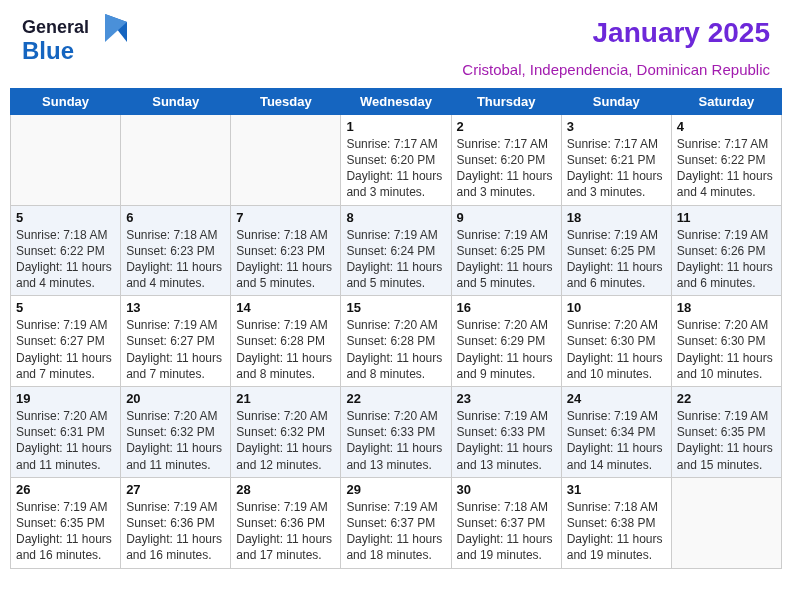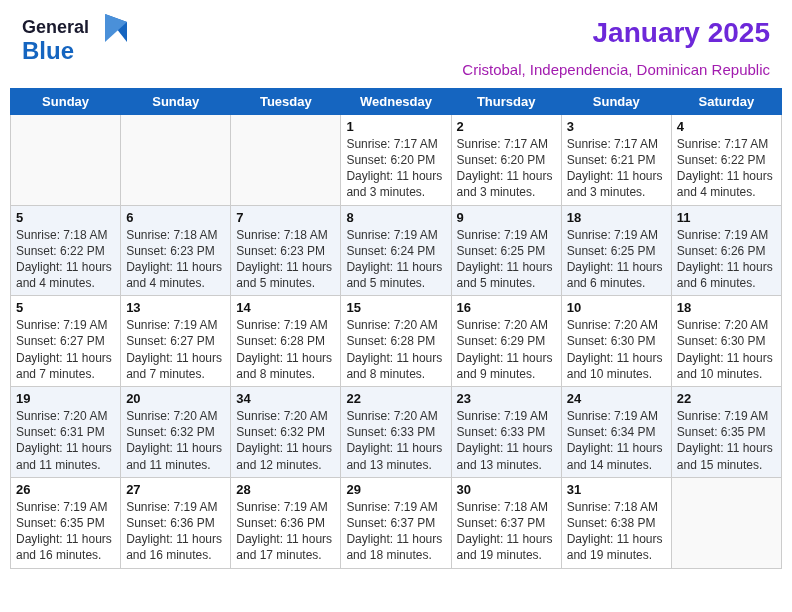--- a/index.html
+++ b/index.html
@@ -268,21 +268,21 @@
 and 11 minutes.</div>
         </td>
         <td class="row-alt">
           <span class="cell-date">20</span>
           <div class="cell-info" style="white-space: pre-line;">Sunrise: 7:20 AM
 Sunset: 6:32 PM
 Daylight: 11 hours
 and 11 minutes.</div>
         </td>
         <td class="row-alt">
-          <span class="cell-date">34</span>
+          <span class="cell-date">21</span>
           <div class="cell-info" style="white-space: pre-line;">Sunrise: 7:20 AM
 Sunset: 6:32 PM
 Daylight: 11 hours
 and 12 minutes.</div>
         </td>
         <td class="row-alt">
           <span class="cell-date">22</span>
           <div class="cell-info" style="white-space: pre-line;">Sunrise: 7:20 AM
 Sunset: 6:33 PM
 Daylight: 11 hours

